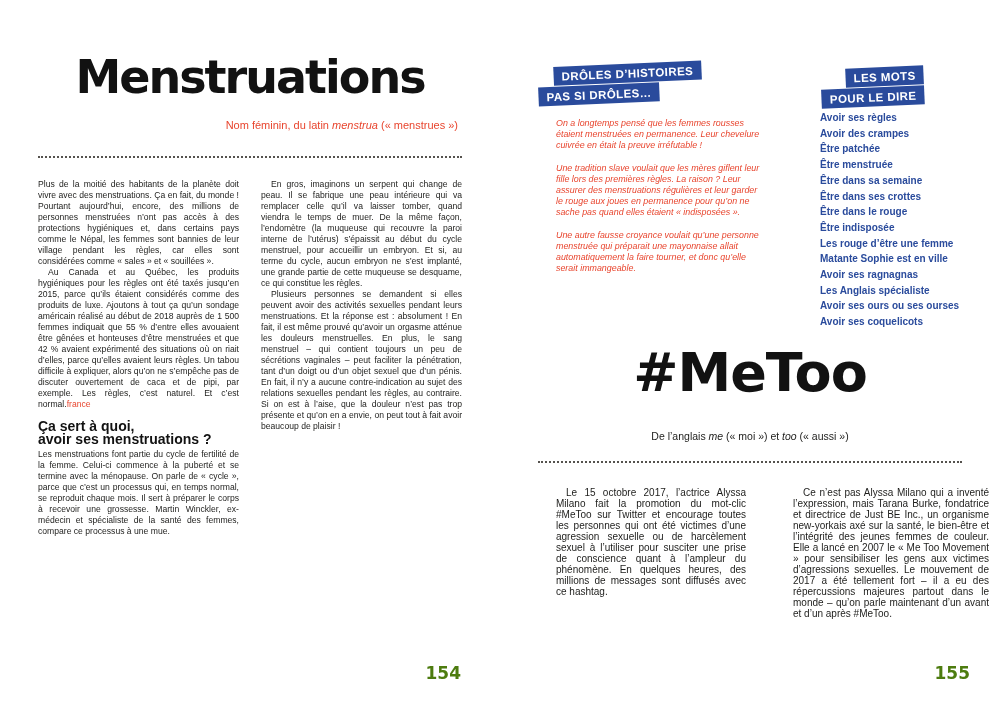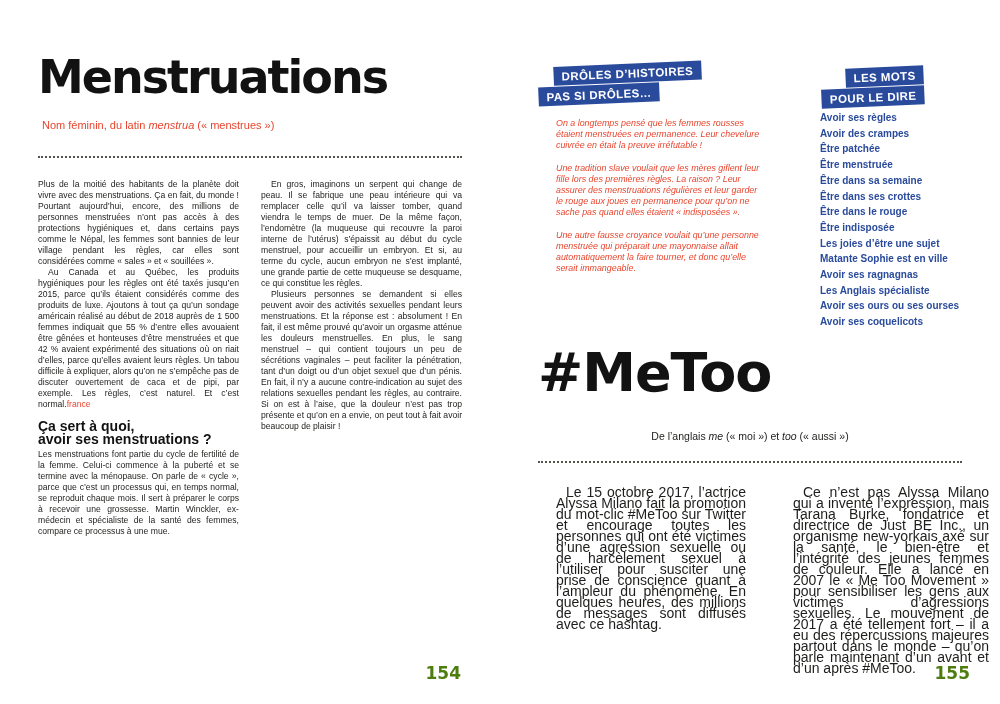--- a/index.html
+++ b/index.html
@@ -4,35 +4,35 @@
 <style>
   html,body{margin:0;padding:0;background:#e9e9e9;}
   .spread{
     position:relative;width:1000px;height:704px;background:#ffffff;
     font-family:"Liberation Sans",sans-serif;color:#1d1d1b;overflow:hidden;
     margin:0 auto;
   }
   
   .dotted-rule{position:absolute;height:0;border-top:2px dotted #55524e;}
   .big-title{
-    position:absolute;margin:0;text-align:left;color:#121212;
+    position:absolute;margin:0;text-align:center;color:#121212;
     font-family:"DejaVu Sans",sans-serif;font-weight:bold;
   }
   .page-num{
     position:absolute;top:663px;width:60px;text-align:right;
     font-family:"DejaVu Sans",sans-serif;font-weight:bold;
     font-size:17px;color:#4d7c0f;
   }
   .col p{margin:0;}
   .ind{text-indent:10px;}
   
   .title-left{left:38px;top:50px;width:424px;font-size:46px;letter-spacing:-2px;}
   .subtitle{
-    position:absolute;left:42px;top:119px;width:424px;margin:0;
-    text-align:left;font-size:11px;color:#e8452e;
+    position:absolute;left:34px;top:119px;width:424px;margin:0;
+    text-align:right;font-size:11px;color:#e8452e;
   }
   .rule-left{left:38px;top:156px;width:424px;}
   .col{
     position:absolute;top:179px;width:201px;
     font-size:8.6px;line-height:11px;text-align:justify;
   }
   .col-1{left:38px;}
   .col-2{left:261px;}
   .subhead{margin:10px 0 3px;font-size:14px;line-height:13px;font-weight:bold;color:#121212;}
   .subhead span{display:block;}
@@ -60,21 +60,21 @@
     color:#2a4b9c;font-weight:bold;font-size:10px;line-height:15.7px;
   }
   .words div{white-space:nowrap;}
   .title-metoo{left:538px;top:341px;width:424px;font-size:54px;letter-spacing:-1px;}
   .metoo-sub{
     position:absolute;left:538px;top:430px;width:424px;margin:0;
     text-align:center;font-size:10.5px;color:#1d1d1b;
   }
   .rule-right{left:538px;top:461px;width:424px;}
   .mcol{
-    position:absolute;top:487px;font-size:14px;line-height:11px;text-align:justify;
+    position:absolute;top:487px;font-size:10px;line-height:11px;text-align:justify;
   }
   .mcol p{margin:0;}
   .mcol-1{left:556px;width:190px;}
   .mcol-2{left:765px;width:196px;margin-left:28px;}
   .pagenum-right{left:910px;}
 </style>
 </head>
 <body>
 
 <div class="spread">
@@ -124,21 +124,21 @@
 
     <div class="words">
       <div>Avoir ses règles</div>
       <div>Avoir des crampes</div>
       <div>Être patchée</div>
       <div>Être menstruée</div>
       <div>Être dans sa semaine</div>
       <div>Être dans ses crottes</div>
       <div>Être dans le rouge</div>
       <div>Être indisposée</div>
-      <div>Les joies d’être une sujet</div>
+      <div>Les rouge d’être une femme</div>
       <div>Matante Sophie est en ville</div>
       <div>Avoir ses ragnagnas</div>
       <div>Les Anglais spécialiste</div>
       <div>Avoir ses ours ou ses ourses</div>
       <div>Avoir ses coquelicots</div>
     </div>
 
     <h1 class="big-title title-metoo">#MeToo</h1>
 
     <p class="metoo-sub"><span>De l’anglais </span><i>me</i><span> (« moi ») et </span><i>too</i><span> (« aussi »)</span></p>

